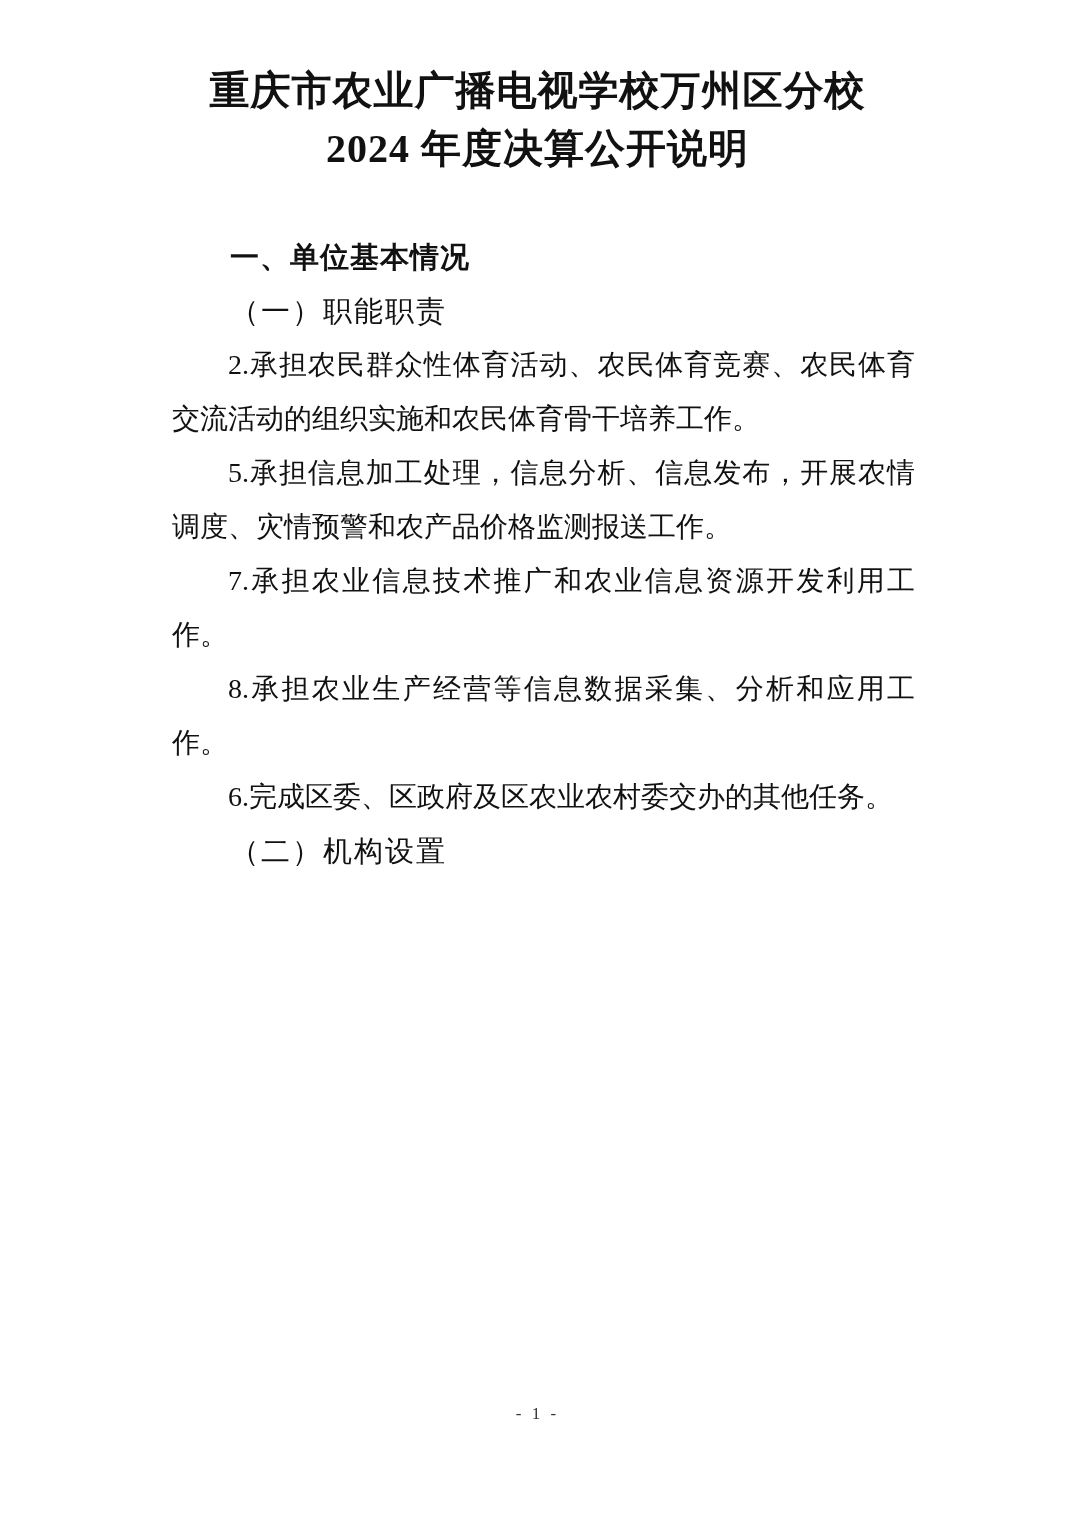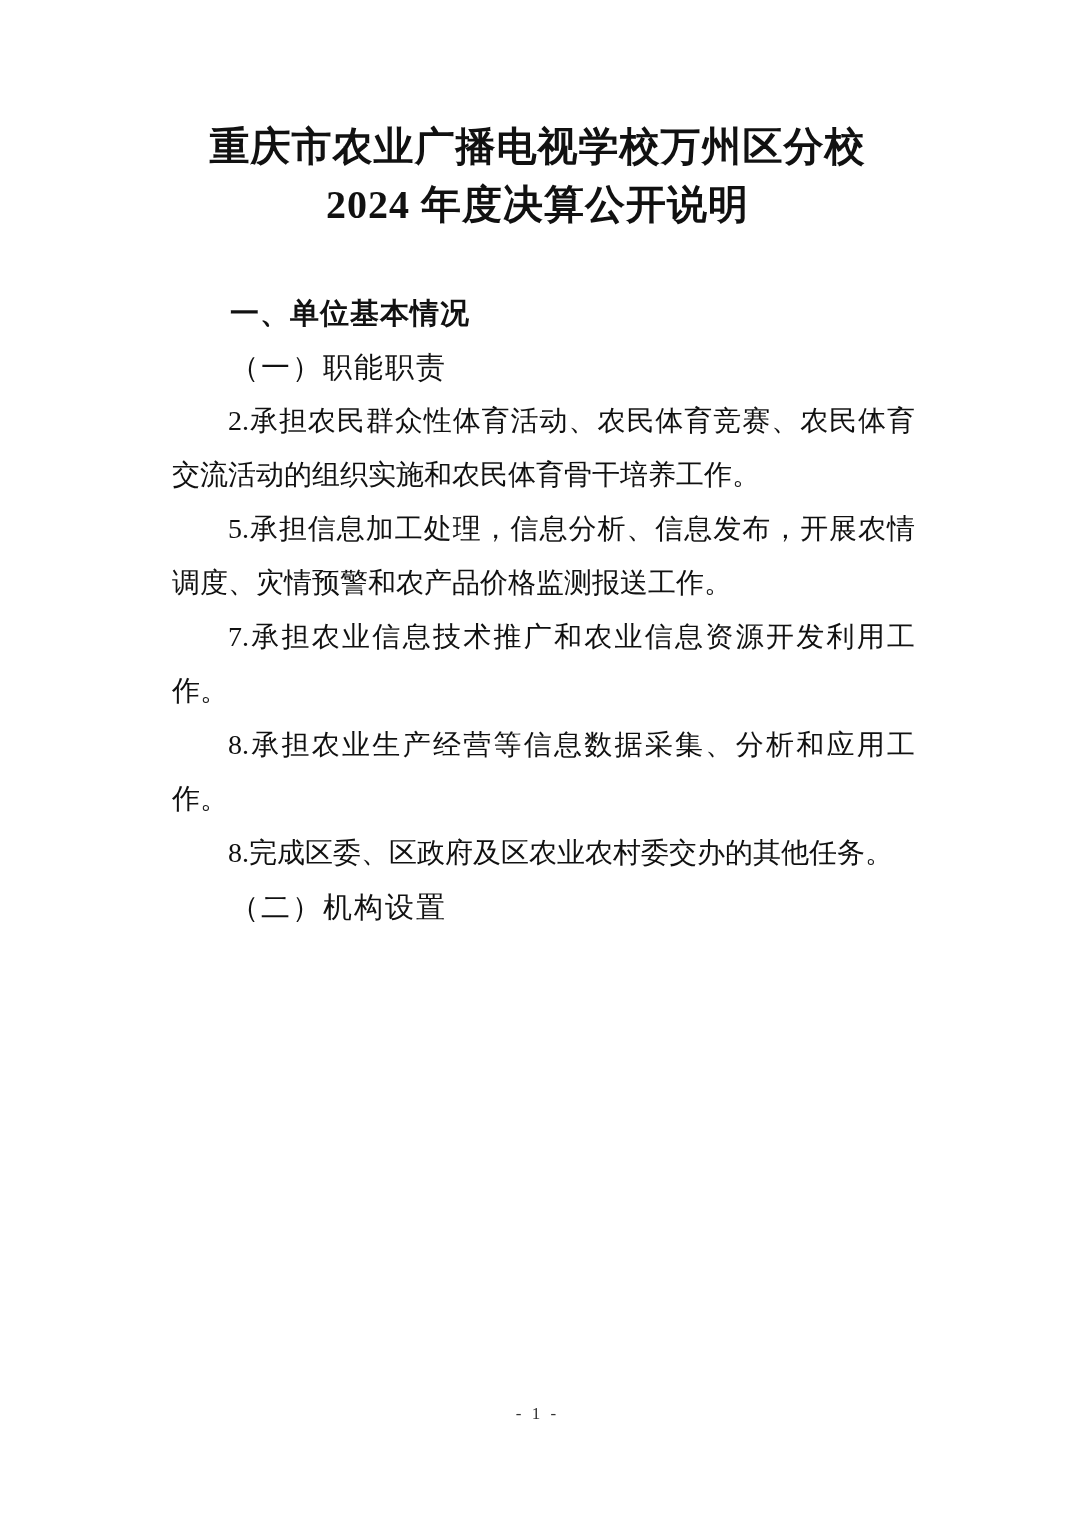--- a/index.html
+++ b/index.html
@@ -10,21 +10,21 @@
   .page {
     position: relative;
     width: 1075px;
     height: 1520px;
     background: #ffffff;
     color: #111111;
     overflow: hidden;
     font-family: "Liberation Serif", "DejaVu Serif", serif;
   }
   .doc-title {
-    padding-top: 118px;
+    padding-top: 62px;
     text-align: center;
     font-weight: bold;
     font-size: 40px;
     line-height: 58px;
     letter-spacing: 1px;
     font-family: "Liberation Serif", "DejaVu Serif", serif;
   }
   .content {
     margin: 52px 160px 0 160px;
   }
@@ -71,21 +71,21 @@
     <div>2024 年度决算公开说明</div>
   </div>
 
   <div class="content">
     <div class="block section-heading">一、单位基本情况</div>
     <div class="block sub-heading">（一）职能职责</div>
     <div class="block paragraph">2.承担农民群众性体育活动、农民体育竞赛、农民体育交流活动的组织实施和农民体育骨干培养工作。</div>
     <div class="block paragraph">5.承担信息加工处理，信息分析、信息发布，开展农情调度、灾情预警和农产品价格监测报送工作。</div>
     <div class="block paragraph">7.承担农业信息技术推广和农业信息资源开发利用工作。</div>
     <div class="block paragraph">8.承担农业生产经营等信息数据采集、分析和应用工作。</div>
-    <div class="block paragraph">8.完成区委、区政府及区农业农村委交办的其他任务。</div>
+    <div class="block paragraph">6.完成区委、区政府及区农业农村委交办的其他任务。</div>
     <div class="block sub-heading">（二）机构设置</div>
   </div>
 
   <div class="footer">
     <span>- 1 -</span>
   </div>
 
 </div>
 
 </body></html>

